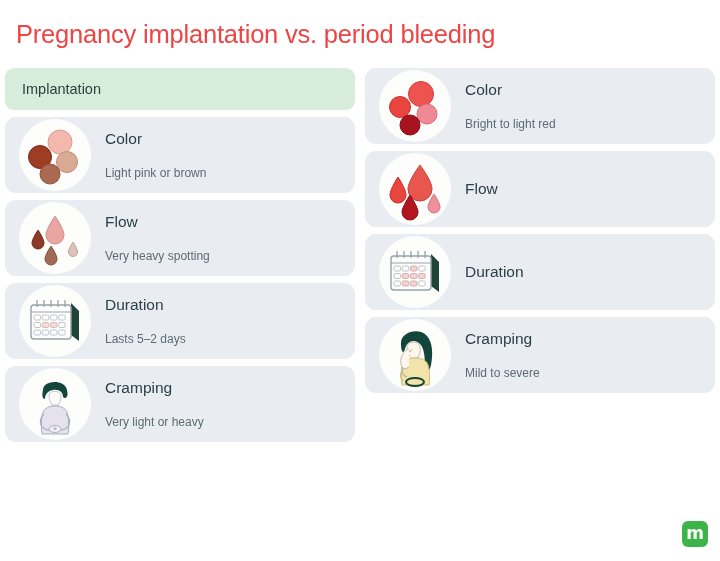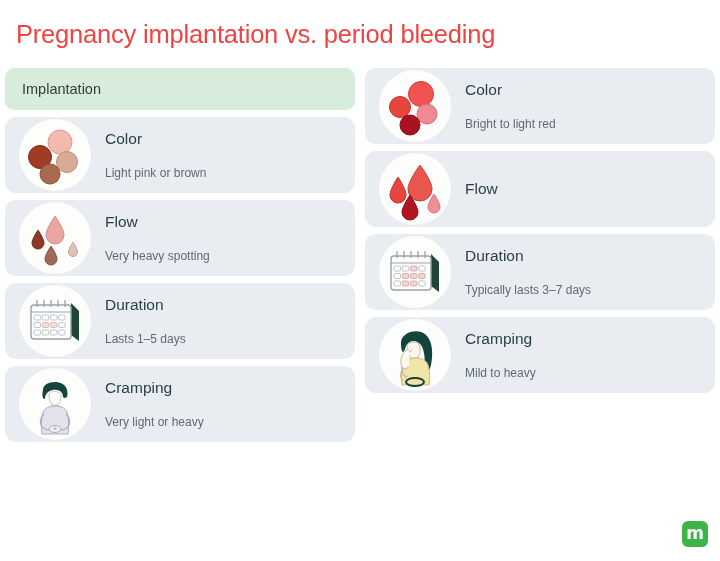--- a/index.html
+++ b/index.html
@@ -166,21 +166,21 @@
               <rect x="39.6" y="45" width="6.6" height="5" rx="1.6"></rect>
             </g>
             <g fill="#f4dcd8" stroke="#d9b3ad" stroke-width="0.9">
               <rect x="23.2" y="37.5" width="6.6" height="5" rx="1.6"></rect>
               <rect x="31.4" y="37.5" width="6.6" height="5" rx="1.6"></rect>
             </g>
           </svg>
         </div>
         <div class="card-text">
           <div class="card-title">Duration</div>
-          <div class="card-sub">Lasts 1–5 days</div>
+          <div class="card-sub">Lasts 5–2 days</div>
         </div>
       </div>
 
       <div class="card">
         <div class="icon-circle">
           <svg width="72" height="72" viewBox="0 0 72 72">
             <path d="M24 22 C24 12 46 11 48 22 C50 30 46 31 44 29 C44 24 40 21 34 22 C28 23 26 27 26 31 C23 31 23 26 24 22 Z" fill="#14453a"></path>
             <path d="M30 27 C30 22 42 22 42 28 C42 34 39 38 36 38 C33 38 30 33 30 27 Z" fill="#fdfbf8" stroke="#b8bfc6" stroke-width="0.9"></path>
             <path d="M33 37 L39 37 L41 43 L31 43 Z" fill="#fdfbf8" stroke="#b8bfc6" stroke-width="0.9"></path>
             <path d="M24 44 C26 40 30 38 36 38 C42 38 46 40 48 44 C50 50 50 60 49 66 L23 66 C22 60 22 50 24 44 Z" fill="#e5e2ee" stroke="#aab0bd" stroke-width="1"></path>
@@ -256,40 +256,39 @@
               <rect x="23.2" y="37.5" width="6.6" height="5" rx="1.6"></rect>
               <rect x="31.4" y="37.5" width="6.6" height="5" rx="1.6"></rect>
               <rect x="39.6" y="37.5" width="6.6" height="5" rx="1.6"></rect>
               <rect x="23.2" y="45" width="6.6" height="5" rx="1.6"></rect>
               <rect x="31.4" y="45" width="6.6" height="5" rx="1.6"></rect>
             </g>
           </svg>
         </div>
         <div class="card-text">
           <div class="card-title">Duration</div>
-          <div class="card-sub">Typically lasts 3–7 days</div>
         </div>
       </div>
 
       <div class="card">
         <div class="icon-circle">
           <svg width="72" height="72" viewBox="0 0 72 72">
             <path d="M22 24 C22 13 40 8 48 17 C54 24 54 36 52 46 C50 54 46 58 44 56 C47 44 46 32 42 26 C36 19 28 22 26 30 C24 36 22 32 22 24 Z" fill="#14453a"></path>
             <path d="M28 28 C28 22 40 21 41 28 C42 35 39 40 35 40 C31 40 28 34 28 28 Z" fill="#fdf7ee" stroke="#bfb6a8" stroke-width="0.9"></path>
             <path d="M33 39 L40 39 L42 45 L31 45 Z" fill="#fdf7ee" stroke="#bfb6a8" stroke-width="0.9"></path>
             <path d="M24 46 C27 41 31 39 37 39 C43 39 47 41 49 46 C51 52 51 61 50 66 L23 66 C22 60 22 51 24 46 Z" fill="#f2e3a8" stroke="#cfbd82" stroke-width="1"></path>
             <path d="M26 48 C21 52 20 58 24 62" fill="none" stroke="#cfbd82" stroke-width="1.2"></path>
             <path d="M33 31 C28 33 24 39 23 46 C22 52 24 57 28 58" fill="none" stroke="#bfb6a8" stroke-width="1.3"></path>
             <path d="M30 30 C26 31 23 35 22 40 C21 45 23 49 26 50 L30 48" fill="#fdf7ee" stroke="#bfb6a8" stroke-width="1"></path>
             <ellipse cx="36" cy="63" rx="9" ry="4" fill="none" stroke="#14453a" stroke-width="2"></ellipse>
           </svg>
         </div>
         <div class="card-text">
           <div class="card-title">Cramping</div>
-          <div class="card-sub">Mild to heavy</div>
+          <div class="card-sub">Mild to severe</div>
         </div>
       </div>
 
     </div>
 
   </div>
 
   <div class="logo">
     <span>m</span>
   </div>

